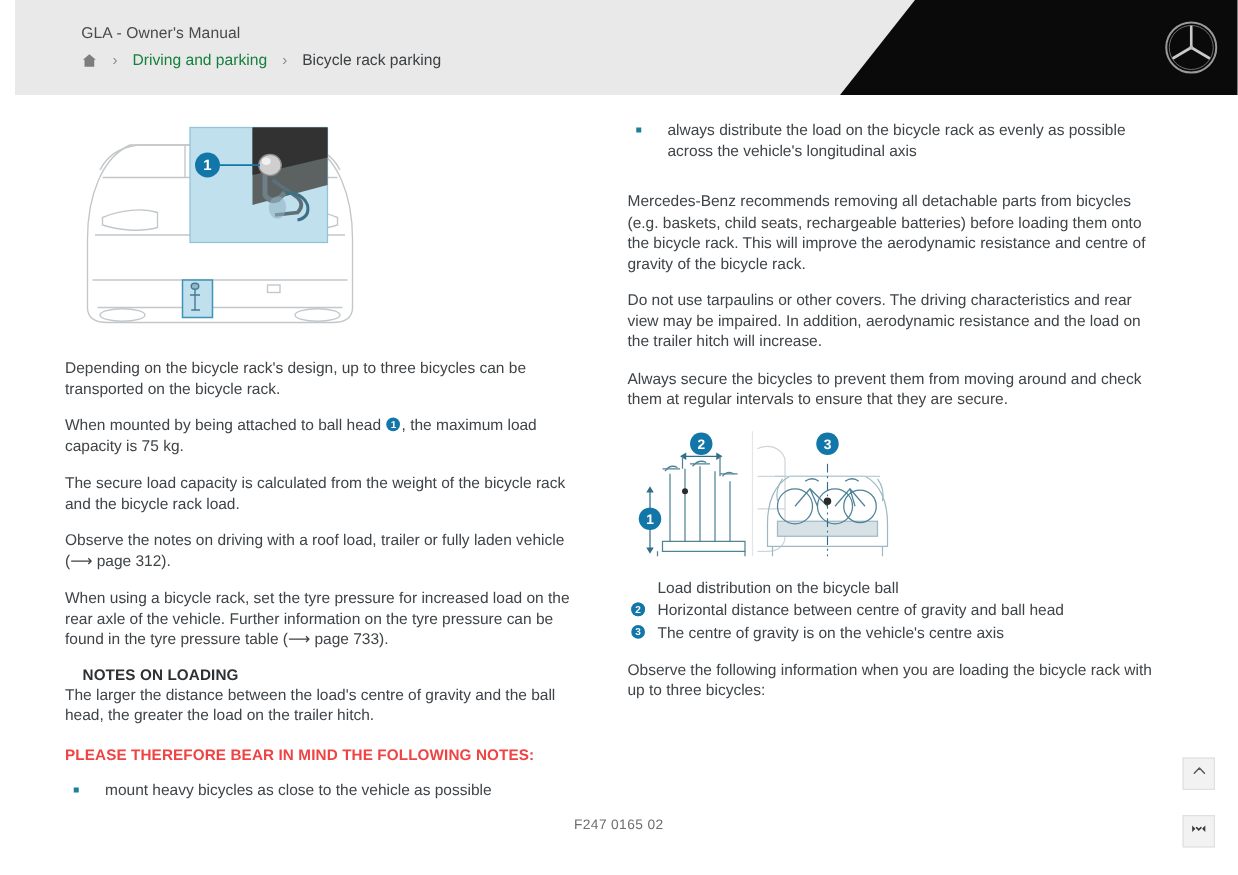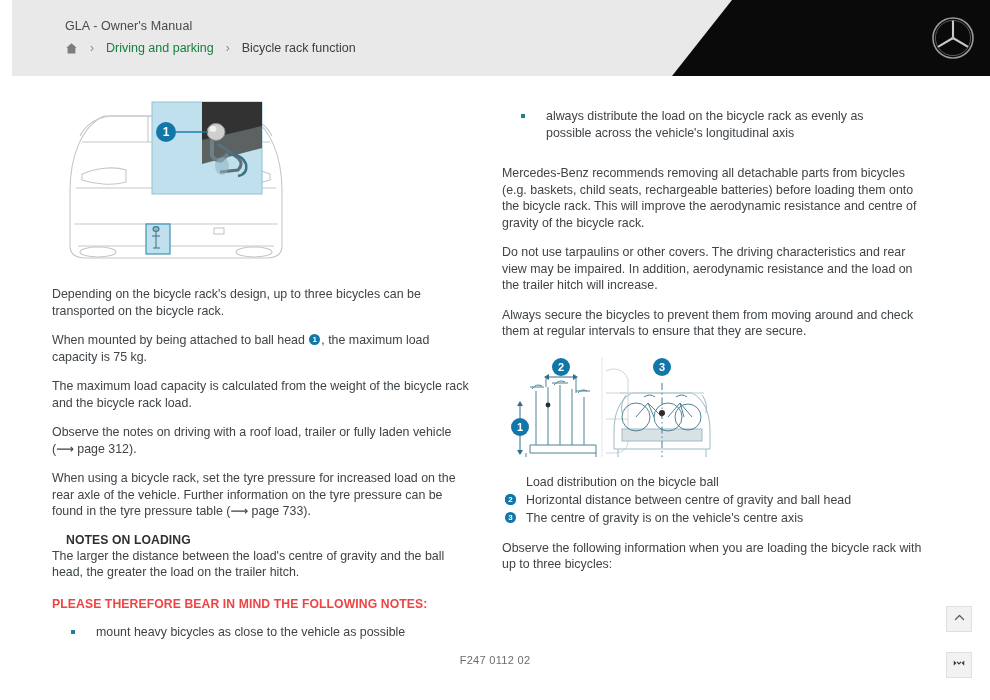--- a/index.html
+++ b/index.html
@@ -54,21 +54,21 @@
     margin:0 0 13px 0;
   }
   .h-sub{
     font-size:12.2px;font-weight:bold;color:#2e3134;
     margin:0 0 1px 0;letter-spacing:.1px;padding-left:14px;
   }
   .h-note{
     font-size:12.2px;font-weight:bold;color:#ef4444;
     margin:16px 0 13px 0;letter-spacing:.1px;
   }
-  ul.bullets{list-style:none;margin:12px;padding:0;}
+  ul.bullets{list-style:none;margin:0;padding:0;}
   ul.bullets li{
     position:relative;padding-left:32px;
     font-size:12.4px;line-height:16.5px;color:#3f4448;
     margin-bottom:13px;
   }
   ul.bullets li .sq{
     position:absolute;left:7px;top:6px;width:4px;height:4px;
     background:#1f7f96;
   }
 
@@ -134,21 +134,21 @@
 
   <div class="breadcrumb">
     <span class="bc-home">
       <svg width="13" height="13" viewBox="0 0 16 16">
         <path d="M8 1.6 L1.6 7.2 L3.2 7.2 L3.2 14 L12.8 14 L12.8 7.2 L14.4 7.2 Z" fill="#7d7d7d"></path>
       </svg>
     </span>
     <span class="bc-sep">›</span>
     <span class="bc-muted">Driving and parking</span>
     <span class="bc-sep" style="margin-left:12px;">›</span>
-    <span class="bc-current">Bicycle rack function</span>
+    <span class="bc-current">Bicycle rack parking</span>
   </div>
 </div>
 
 <div class="page">
 
   <div class="col-left">
 
     <div style="position:relative;height:190px;">
       <svg width="270" height="185" viewBox="0 0 270 185">
 
@@ -196,21 +196,21 @@
       </svg>
     </div>
 
     <p class="para">Depending on the bicycle rack's design, up to three bicycles can be transported on the bicycle rack.</p>
 
     <p class="para">
       <span>When mounted by being attached to ball head</span>
       <span class="badge">1</span><span>, the maximum load capacity is 75 kg.</span>
     </p>
 
-    <p class="para">The maximum load capacity is calculated from the weight of the bicycle rack and the bicycle rack load.</p>
+    <p class="para">The secure load capacity is calculated from the weight of the bicycle rack and the bicycle rack load.</p>
     <p class="para">Observe the notes on driving with a roof load, trailer or fully laden vehicle (⟶ page 312).</p>
     <p class="para">When using a bicycle rack, set the tyre pressure for increased load on the rear axle of the vehicle. Further information on the tyre pressure can be found in the tyre pressure table (⟶ page 733).</p>
 
     <div class="h-sub">NOTES ON LOADING</div>
     <p class="para">The larger the distance between the load's centre of gravity and the ball head, the greater the load on the trailer hitch.</p>
 
     <div class="h-note">PLEASE THEREFORE BEAR IN MIND THE FOLLOWING NOTES:</div>
 
     <ul class="bullets">
       <li>
@@ -303,21 +303,21 @@
       </div>
       <div class="legend-row">
         <span class="lbadge">3</span>
         <span>The centre of gravity is on the vehicle's centre axis</span>
       </div>
     </div>
 
     <p class="para">Observe the following information when you are loading the bicycle rack with up to three bicycles:</p>
   </div>
 
-  <div class="footer-code">F247 0112 02</div>
+  <div class="footer-code">F247 0165 02</div>
 </div>
 
 <div class="fab fab-top">
   <span>
     <svg width="13" height="13" viewBox="0 0 16 16">
       <path d="M3 10.5 L8 5.5 L13 10.5" fill="none" stroke="#5a5a5a" stroke-width="1.5" stroke-linecap="round" stroke-linejoin="round"></path>
     </svg>
   </span>
 </div>
 

